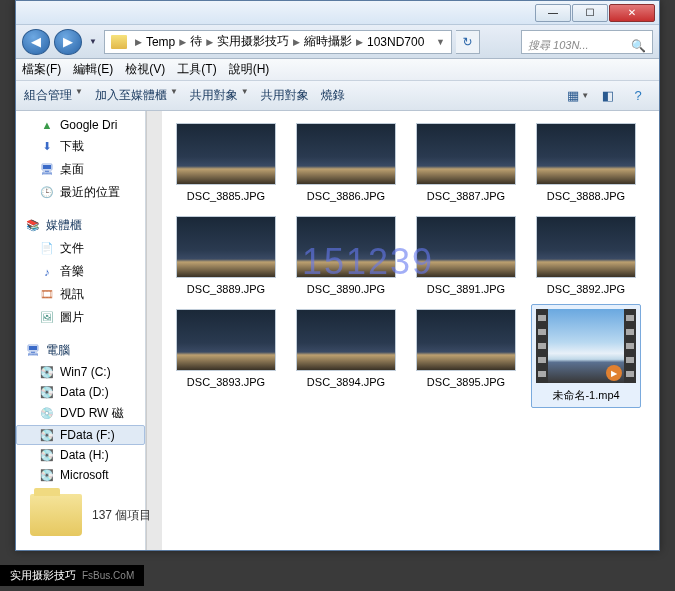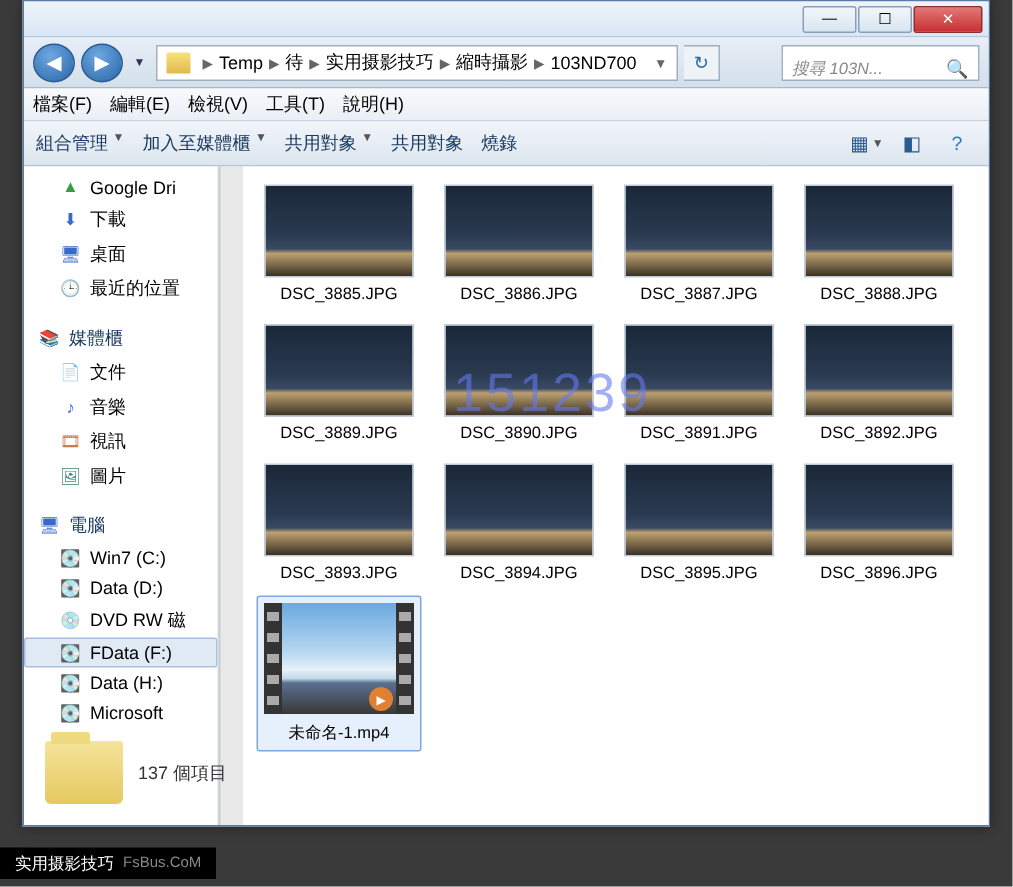--- a/index.html
+++ b/index.html
@@ -235,24 +235,20 @@
             <span>DSC_3893.JPG</span>
           </div>
         <div class="thumb-item">
             <div class="thumb-img"></div>
             <span>DSC_3894.JPG</span>
           </div>
         <div class="thumb-item">
             <div class="thumb-img"></div>
             <span>DSC_3895.JPG</span>
           </div>
-        <div class="thumb-item">
-            <div class="thumb-img"></div>
-            <span>DSC_3896.JPG</span>
-          </div>
 
         <div class="thumb-item selected">
           <div class="thumb-video">
             <div class="film-strip">
                 <div></div>
                 <div></div>
                 <div></div>
                 <div></div>
                 <div></div>
               </div>

